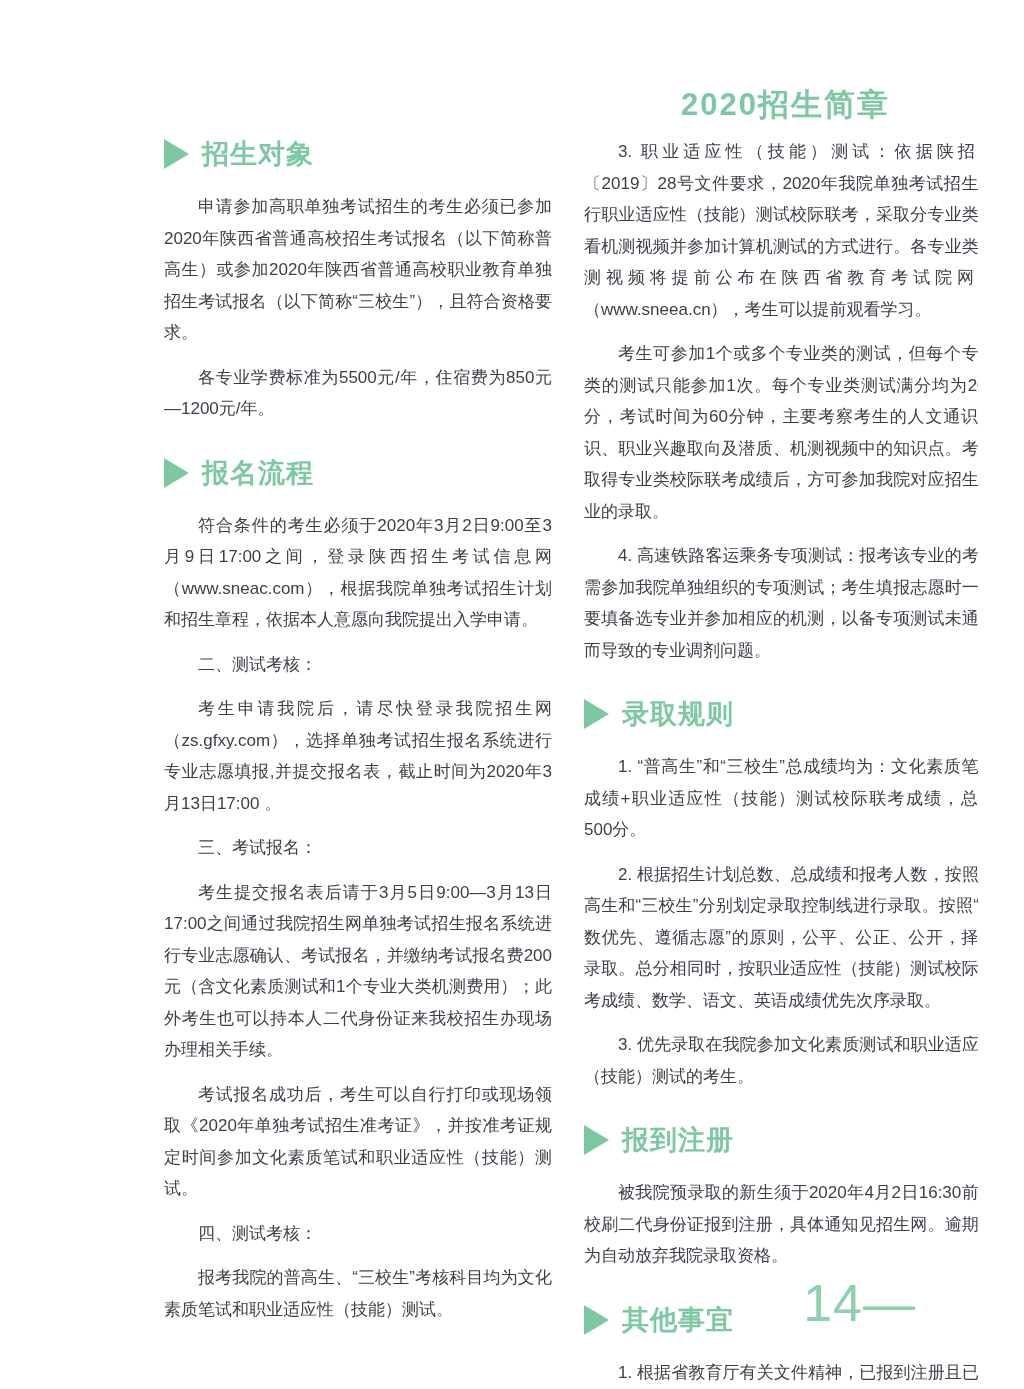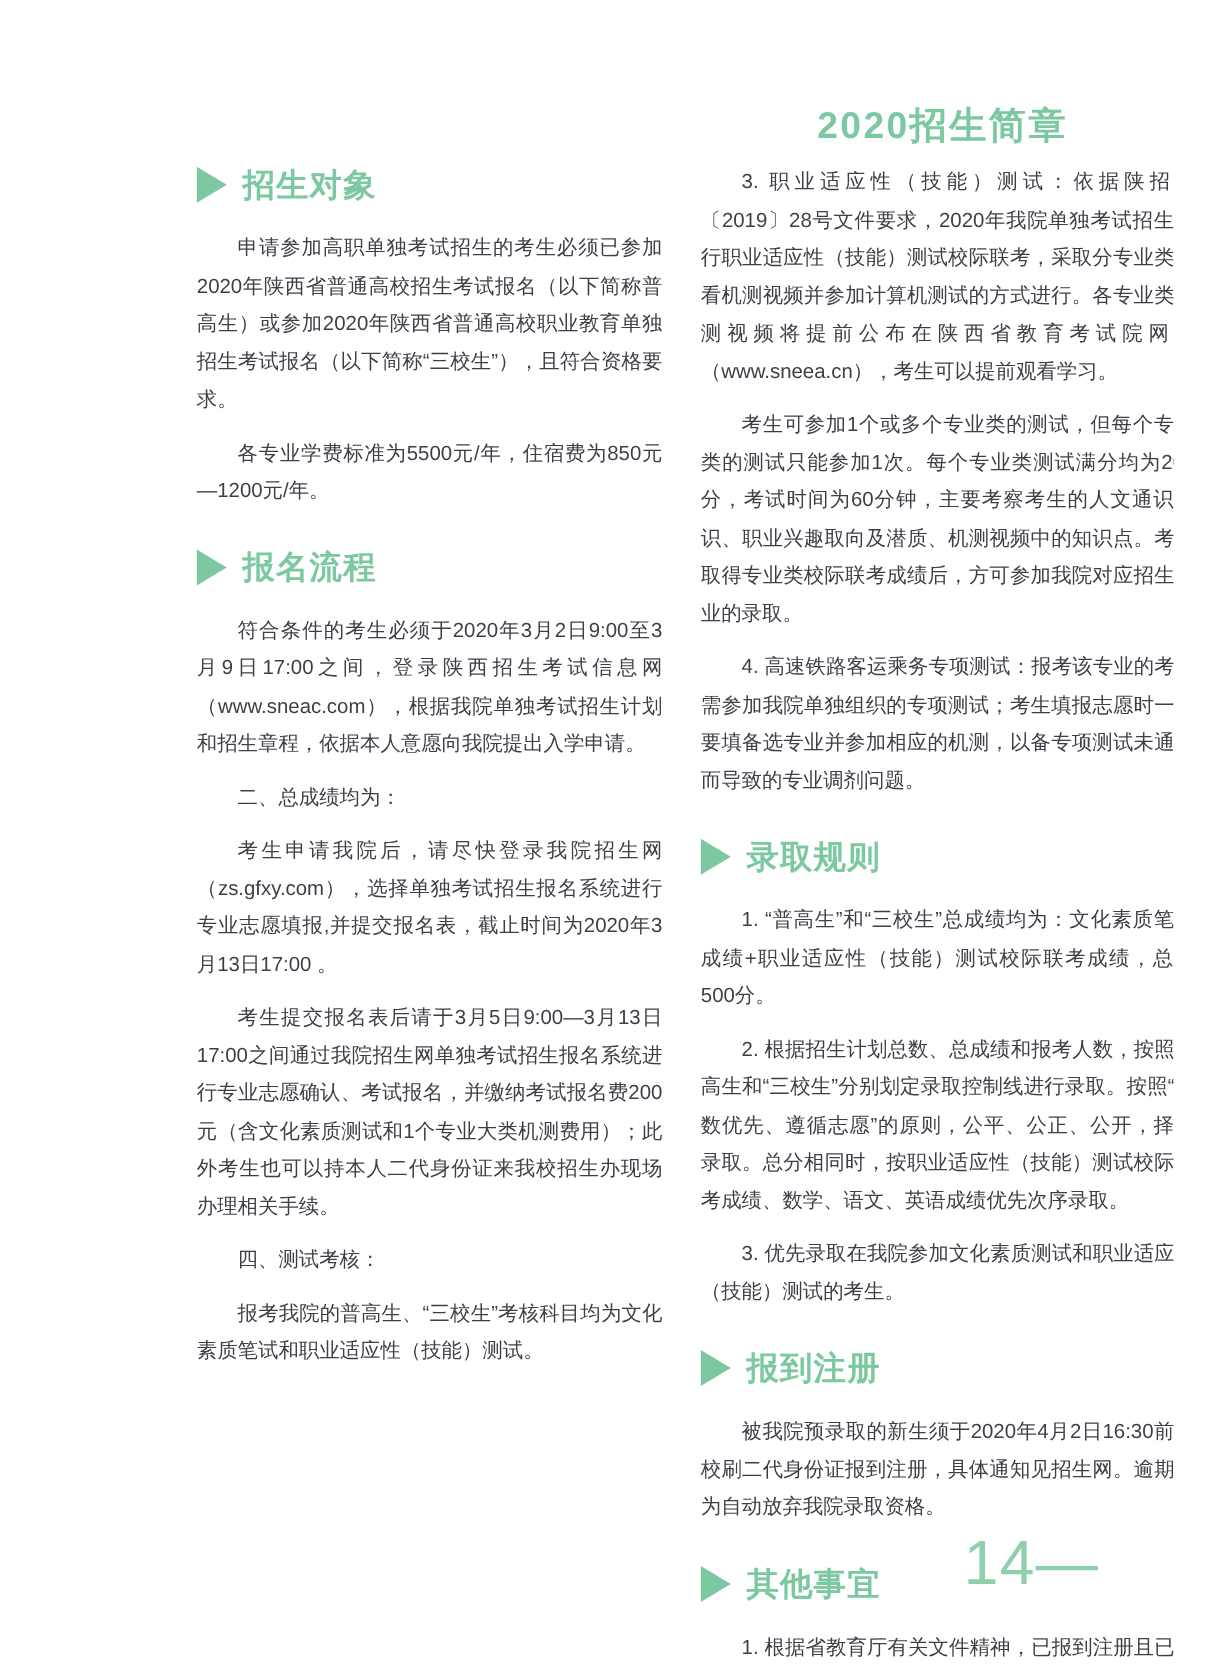--- a/index.html
+++ b/index.html
@@ -55,23 +55,25 @@
       </div>
       <p class="para">申请参加高职单独考试招生的考生必须已参加2020年陕西省普通高校招生考试报名（以下简称普高生）或参加2020年陕西省普通高校职业教育单独招生考试报名（以下简称“三校生”），且符合资格要求。</p>
 
       <p class="para">各专业学费标准为5500元/年，住宿费为850元—1200元/年。</p>
 
       <div class="sec-head">
         <span class="tri"></span>
         <span class="sec-title">报名流程</span>
       </div>
       <p class="para">符合条件的考生必须于2020年3月2日9:00至3月9日17:00之间，登录陕西招生考试信息网（www.sneac.com），根据我院单独考试招生计划和招生章程，依据本人意愿向我院提出入学申请。</p>
-      <p class="para">二、总成绩均为：</p>
+      <p class="para">二、测试考核：</p>
       <p class="para">考生申请我院后，请尽快登录我院招生网（zs.gfxy.com），选择单独考试招生报名系统进行专业志愿填报,并提交报名表，截止时间为2020年3月13日17:00 。</p>
+      <p class="para">三、考试报名：</p>
       <p class="para">考生提交报名表后请于3月5日9:00—3月13日17:00之间通过我院招生网单独考试招生报名系统进行专业志愿确认、考试报名，并缴纳考试报名费200元（含文化素质测试和1个专业大类机测费用）；此外考生也可以持本人二代身份证来我校招生办现场办理相关手续。</p>
+      <p class="para">考试报名成功后，考生可以自行打印或现场领取《2020年单独考试招生准考证》，并按准考证规定时间参加文化素质笔试和职业适应性（技能）测试。</p>
       <p class="para">四、测试考核：</p>
       <p class="para">报考我院的普高生、“三校生”考核科目均为文化素质笔试和职业适应性（技能）测试。</p>
 
     </div>
 
     <div class="col-right">
 
       <p class="para">3. 职业适应性（技能）测试：依据陕招办〔2019〕28号文件要求，2020年我院单独考试招生实行职业适应性（技能）测试校际联考，采取分专业类观看机测视频并参加计算机测试的方式进行。各专业类机测视频将提前公布在陕西省教育考试院网站（www.sneea.cn），考生可以提前观看学习。</p>
       <p class="para">考生可参加1个或多个专业类的测试，但每个专业类的测试只能参加1次。每个专业类测试满分均为200分，考试时间为60分钟，主要考察考生的人文通识知识、职业兴趣取向及潜质、机测视频中的知识点。考生取得专业类校际联考成绩后，方可参加我院对应招生专业的录取。</p>
       <p class="para">4. 高速铁路客运乘务专项测试：报考该专业的考生需参加我院单独组织的专项测试；考生填报志愿时一定要填备选专业并参加相应的机测，以备专项测试未通过而导致的专业调剂问题。</p>

